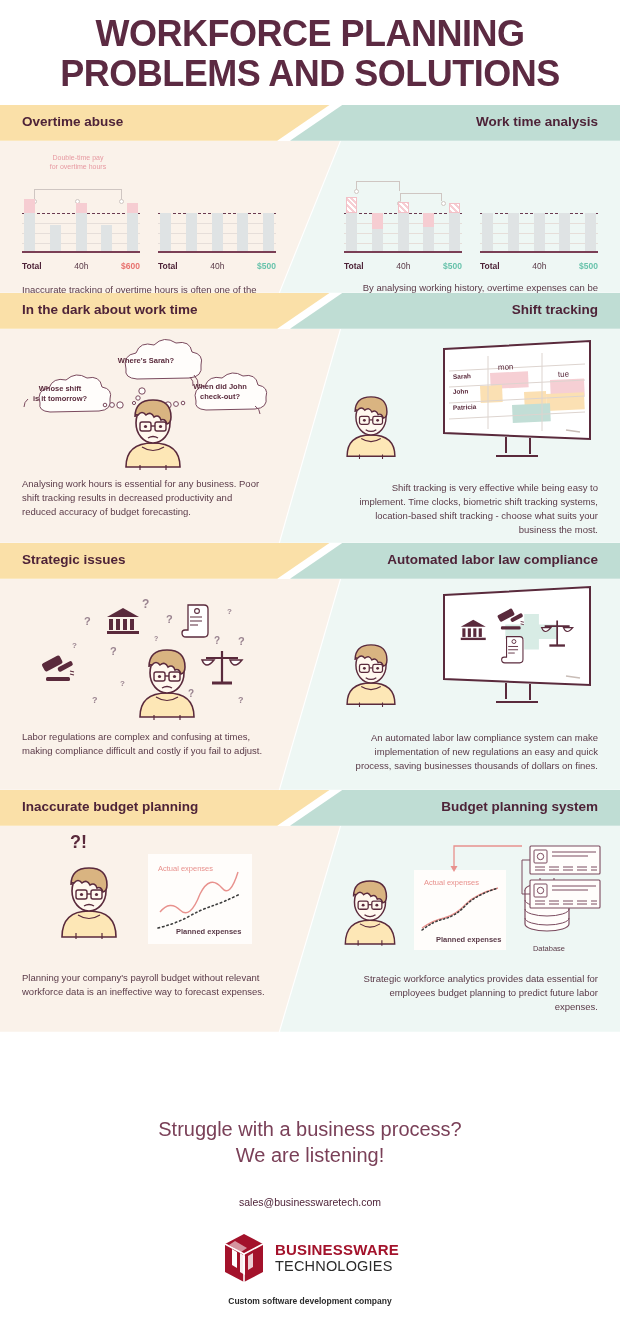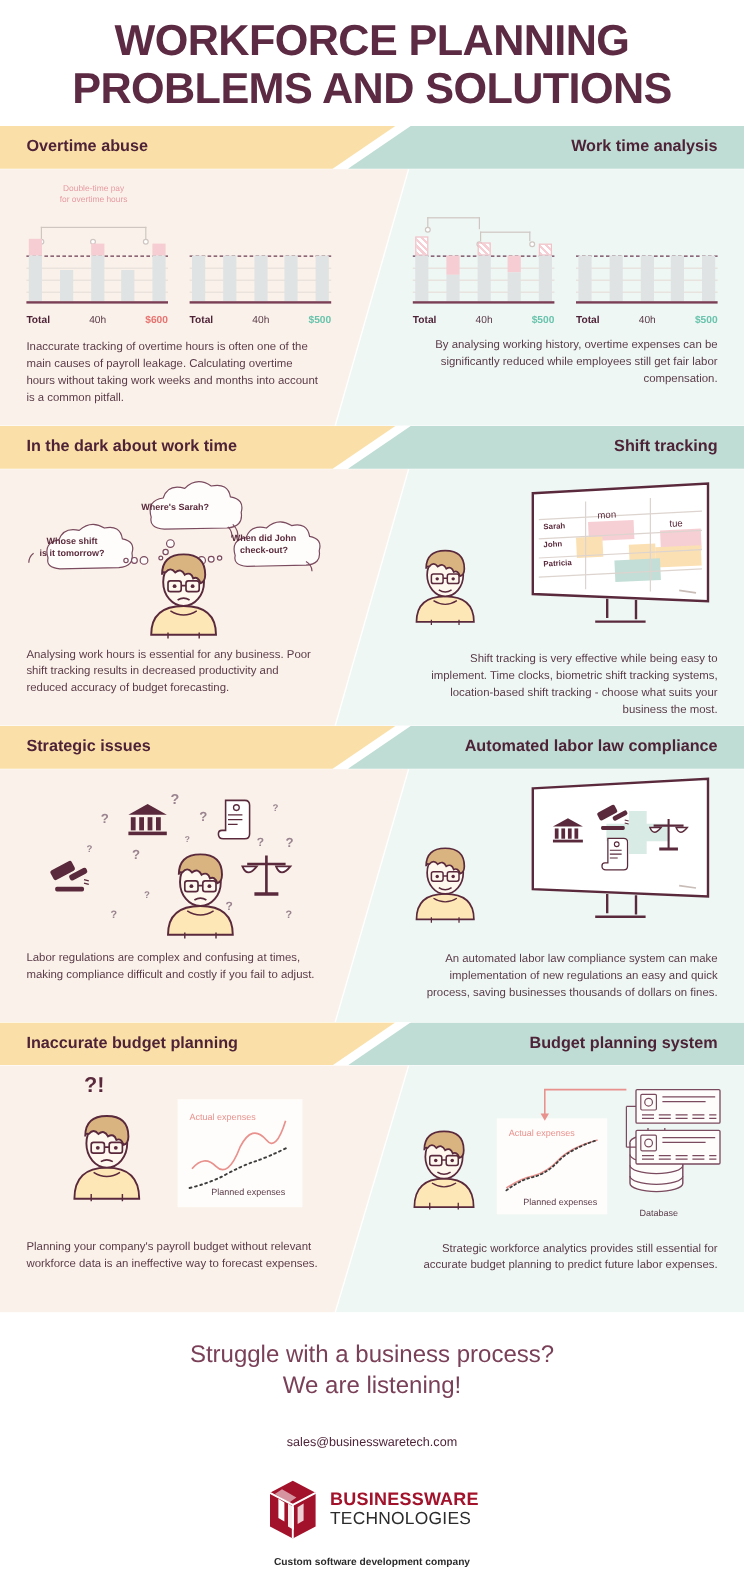--- a/index.html
+++ b/index.html
@@ -148,21 +148,21 @@
   }
 
   
   .expbox {
     background: #fffdfb; position: relative;
   }
   .explabel {
     position: absolute; font-size: 7.5px;
   }
   .explabel.actual  { color: #e8918d; }
-  .explabel.planned { color: #5a3a48; }
+  .explabel.planned { color: #5a3a48; font-weight: bold; }
 
   
   .q {
     position: absolute; color: #9a8490; font-weight: bold;
   }
 
   
   .footer {
     position: absolute; left: 0; right: 0; bottom: 0;
     height: 222px; background: #ffffff;
@@ -184,21 +184,21 @@
   .tagline { margin-top: 12px; font-size: 8.5px; font-weight: bold; color: #2b2b2b; }
 </style>
 </head>
 <body>
 
 <div class="title-block">
   <div class="title-line">WORKFORCE PLANNING</div>
   <div class="title-line">PROBLEMS AND SOLUTIONS</div>
 </div>
 
-<div class="row" style="height:250px">
+<div class="row" style="height:188px">
   <div class="band-left"></div>
   <div class="band-right"></div>
   <div class="body-left"></div>
   <div class="body-right"></div>
 
   <div class="band-title left">Overtime abuse</div>
   <div class="band-title right">Work time analysis</div>
 
   <div class="panel left">
     <div class="art" style="margin-top:12px;height:118px;position:relative">
@@ -698,21 +698,21 @@
           <circle cx="24.5" cy="46.5" r="3.2"></circle>
           <path d="M36 8 h44 M36 12 h36 M36 42 h44 M36 46 h36"></path>
           <path d="M19 23 h10 M33 23 h10 M47 23 h10 M61 23 h10 M75 23 h6"></path>
           <path d="M19 26 h10 M33 26 h10 M47 26 h10 M61 26 h10 M75 26 h6"></path>
           <path d="M19 57 h10 M33 57 h10 M47 57 h10 M61 57 h10 M75 57 h6"></path>
           <path d="M19 60 h10 M33 60 h10 M47 60 h10 M61 60 h10 M75 60 h6"></path>
           <path d="M6 16 h8 M6 50 h8 M6 16 v34"></path>
         </g>
       </svg>
     </div>
-    <div class="desc right" style="margin-top:2px">Strategic workforce analytics provides still essential for accurate budget planning to predict future labor expenses.</div>
+    <div class="desc right" style="margin-top:2px">Strategic workforce analytics provides data essential for employees budget planning to predict future labor expenses.</div>
   </div>
 </div>
 
 <div class="footer">
   <div class="footer-h">
     <div>Struggle with a business process?</div>
     <div>We are listening!</div>
   </div>
   <div class="footer-mail">sales@businesswaretech.com</div>
   <div class="logo-wrap">

